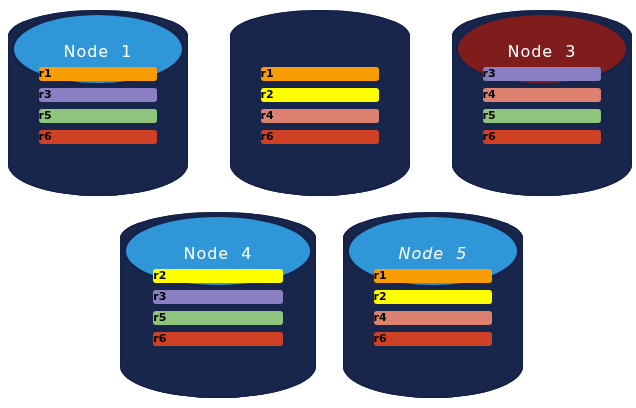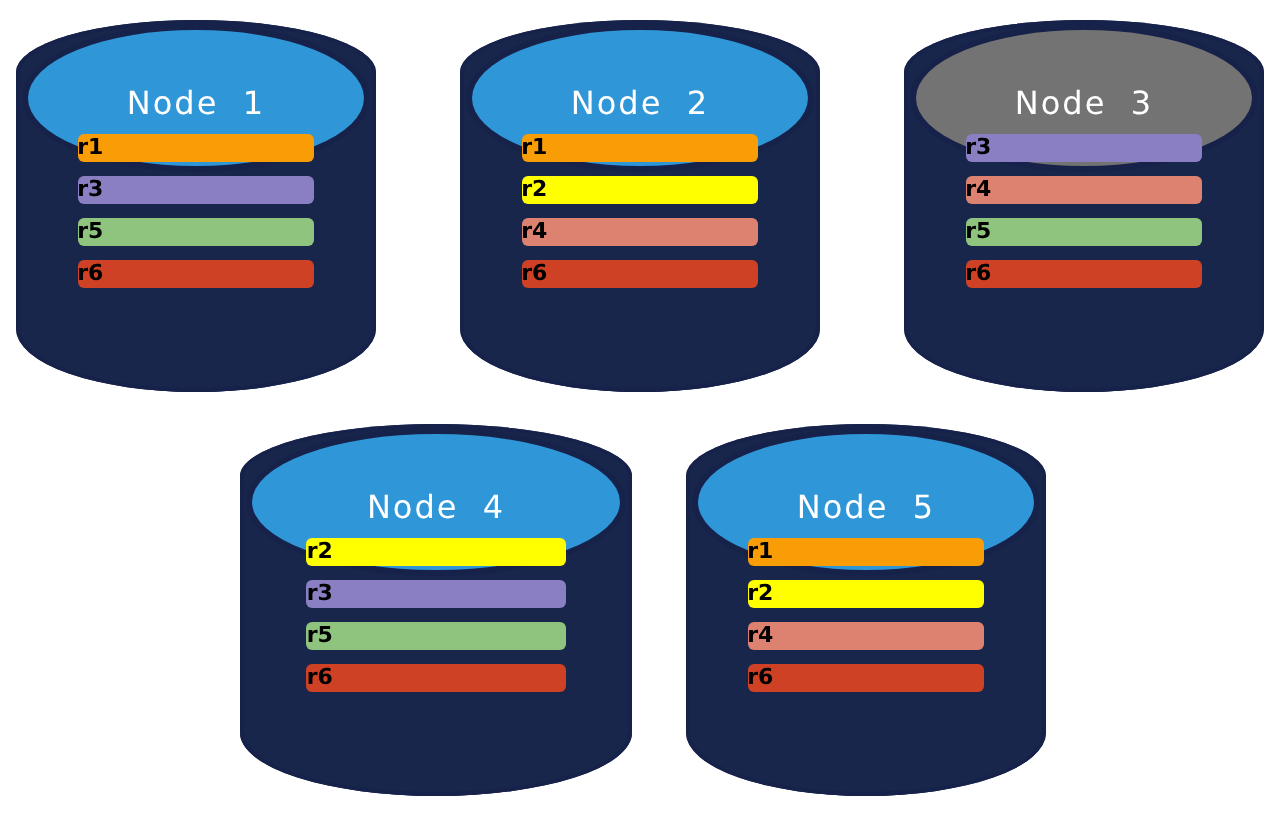--- a/index.html
+++ b/index.html
@@ -118,42 +118,39 @@
           <span class="replica-label">r5</span>
         </div>
         <div class="replica" style="background: rgb(206, 65, 37);">
           <span class="replica-label">r6</span>
         </div>
       </div>
     </div>
     <div class="node" style="left: 230px; top: 10px; width: 180px; height: 186px;">
       <div class="cyl-shadow" style="background: rgb(22, 34, 74);"></div>
       <div class="cyl-body" style="background: rgb(24, 38, 76);"></div>
-      <div class="cyl-top" style="background: rgb(47, 150, 215); border-color: rgb(22, 34, 74);">
-        <span class="node-label" style="color: rgb(255, 255, 255);">Node  2</span>
-      </div>
       <div class="replica-stack" style="top: 57px;">
         <div class="replica" style="background: rgb(249, 157, 7);">
           <span class="replica-label">r1</span>
         </div>
         <div class="replica" style="background: rgb(255, 255, 0);">
           <span class="replica-label">r2</span>
         </div>
         <div class="replica" style="background: rgb(221, 130, 112);">
           <span class="replica-label">r4</span>
         </div>
         <div class="replica" style="background: rgb(206, 65, 37);">
           <span class="replica-label">r6</span>
         </div>
       </div>
     </div>
     <div class="node" style="left: 452px; top: 10px; width: 180px; height: 186px;">
       <div class="cyl-shadow" style="background: rgb(22, 34, 74);"></div>
       <div class="cyl-body" style="background: rgb(24, 38, 76);"></div>
-      <div class="cyl-top" style="background: #737373; border-color: rgb(22, 34, 74);">
+      <div class="cyl-top" style="background: #7f1d1d; border-color: rgb(22, 34, 74);">
         <span class="node-label" style="color: rgb(255, 255, 255);">Node  3</span>
       </div>
       <div class="replica-stack" style="top: 57px;">
         <div class="replica" style="background: rgb(139, 127, 196);">
           <span class="replica-label">r3</span>
         </div>
         <div class="replica" style="background: rgb(221, 130, 112);">
           <span class="replica-label">r4</span>
         </div>
         <div class="replica" style="background: rgb(143, 196, 126);">
@@ -182,21 +179,21 @@
         </div>
         <div class="replica" style="background: rgb(206, 65, 37);">
           <span class="replica-label">r6</span>
         </div>
       </div>
     </div>
     <div class="node" style="left: 343px; top: 212px; width: 180px; height: 186px;">
       <div class="cyl-shadow" style="background: rgb(22, 34, 74);"></div>
       <div class="cyl-body" style="background: rgb(24, 38, 76);"></div>
       <div class="cyl-top" style="background: rgb(47, 150, 215); border-color: rgb(22, 34, 74);">
-        <span class="node-label" style="color: rgb(255, 255, 255);">Node  5</span>
+        <span class="node-label" style="color: rgb(255, 255, 255); font-style: italic;">Node  5</span>
       </div>
       <div class="replica-stack" style="top: 57px;">
         <div class="replica" style="background: rgb(249, 157, 7);">
           <span class="replica-label">r1</span>
         </div>
         <div class="replica" style="background: rgb(255, 255, 0);">
           <span class="replica-label">r2</span>
         </div>
         <div class="replica" style="background: rgb(221, 130, 112);">
           <span class="replica-label">r4</span>

